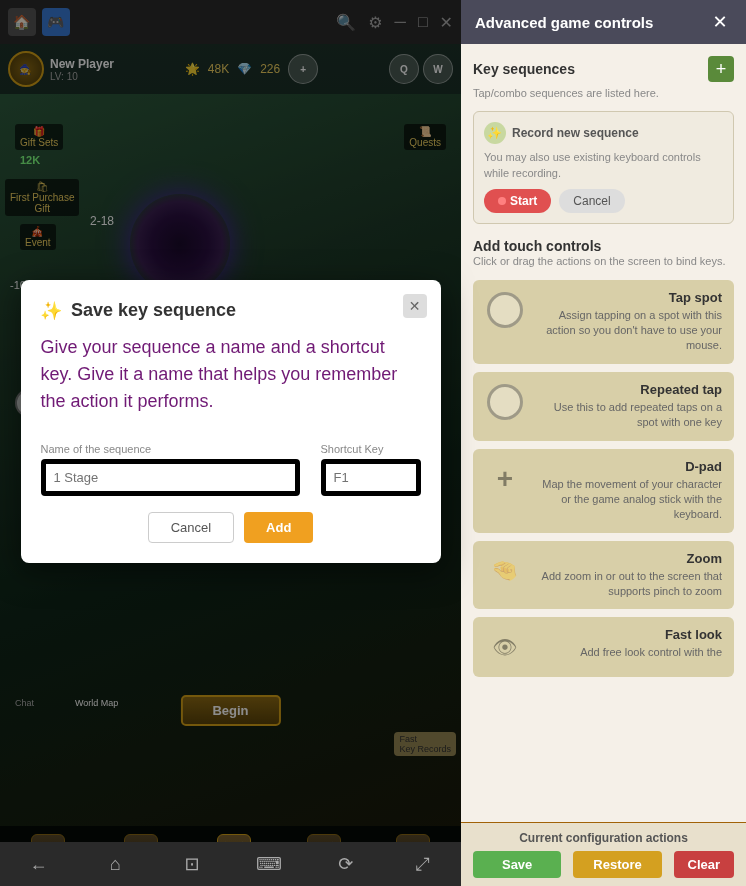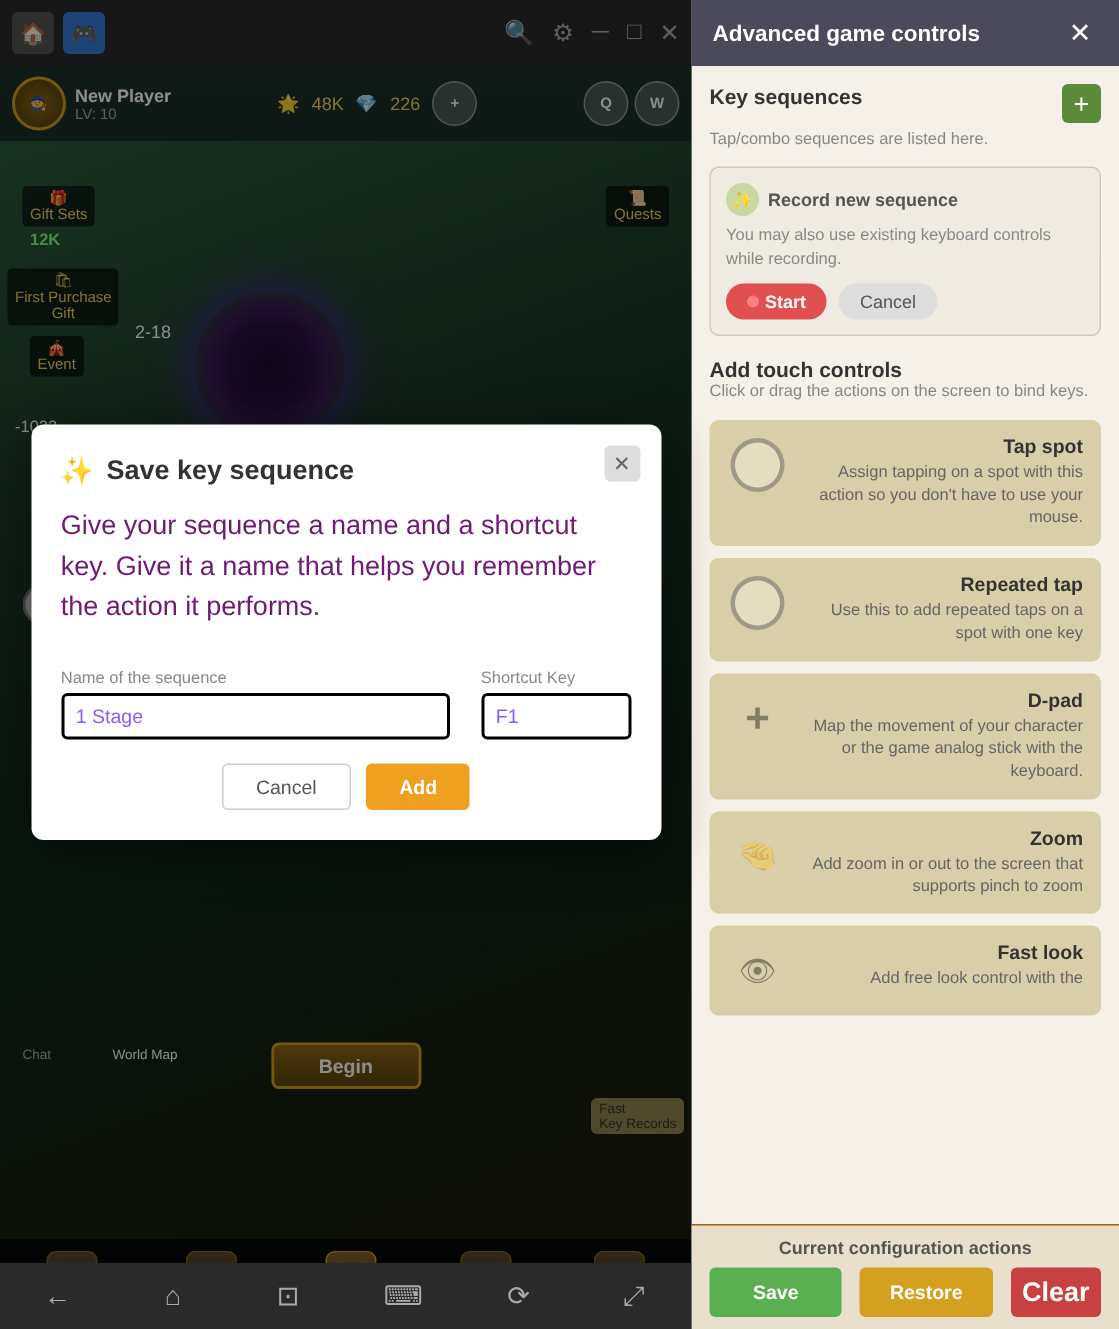--- a/index.html
+++ b/index.html
@@ -276,25 +276,25 @@
       flex-direction: column;
       gap: 4px;
     }
     .field-group.name { flex: 1; }
     .field-group.shortcut { flex: 0 0 100px; }
     .field-label {
       font-size: 11px;
       color: #888;
     }
     .field-input {
-      border: 2px solid #000000;
+      border: 5px solid #000000;
       border-radius: 4px;
       padding: 6px 8px;
       font-size: 13px;
-      color: #8b5cf6;
+      color: #737373;
       outline: none;
       width: 100%;
     }
     .dialog-actions {
       display: flex;
       justify-content: center;
       gap: 10px;
     }
     .btn-cancel {
       padding: 7px 22px;
@@ -352,21 +352,21 @@
       overflow-y: auto;
       padding: 12px;
     }
     .panel-content::-webkit-scrollbar { width: 6px; }
     .panel-content::-webkit-scrollbar-track { background: #e8e0d0; }
     .panel-content::-webkit-scrollbar-thumb { background: #b0a080; border-radius: 3px; }
 
     
     .section-header {
       display: flex;
-      align-items: flex-start;
+      align-items: center;
       justify-content: space-between;
       margin-bottom: 4px;
     }
     .section-title {
       font-size: 14px;
       font-weight: bold;
       color: #333;
     }
     .section-desc {
       font-size: 11px;
@@ -541,21 +541,21 @@
       font-weight: bold;
       cursor: pointer;
       flex: 1;
     }
     .btn-clear {
       padding: 6px 4px;
       background: #c84040;
       border: none;
       border-radius: 4px;
       color: #fff;
-      font-size: 18px;
+      font-size: 13px;
       font-weight: bold;
       cursor: pointer;
       flex: 1;
     }
 
     
     .vortex {
       position: absolute;
       width: 100px; height: 100px;
       border-radius: 50%;

